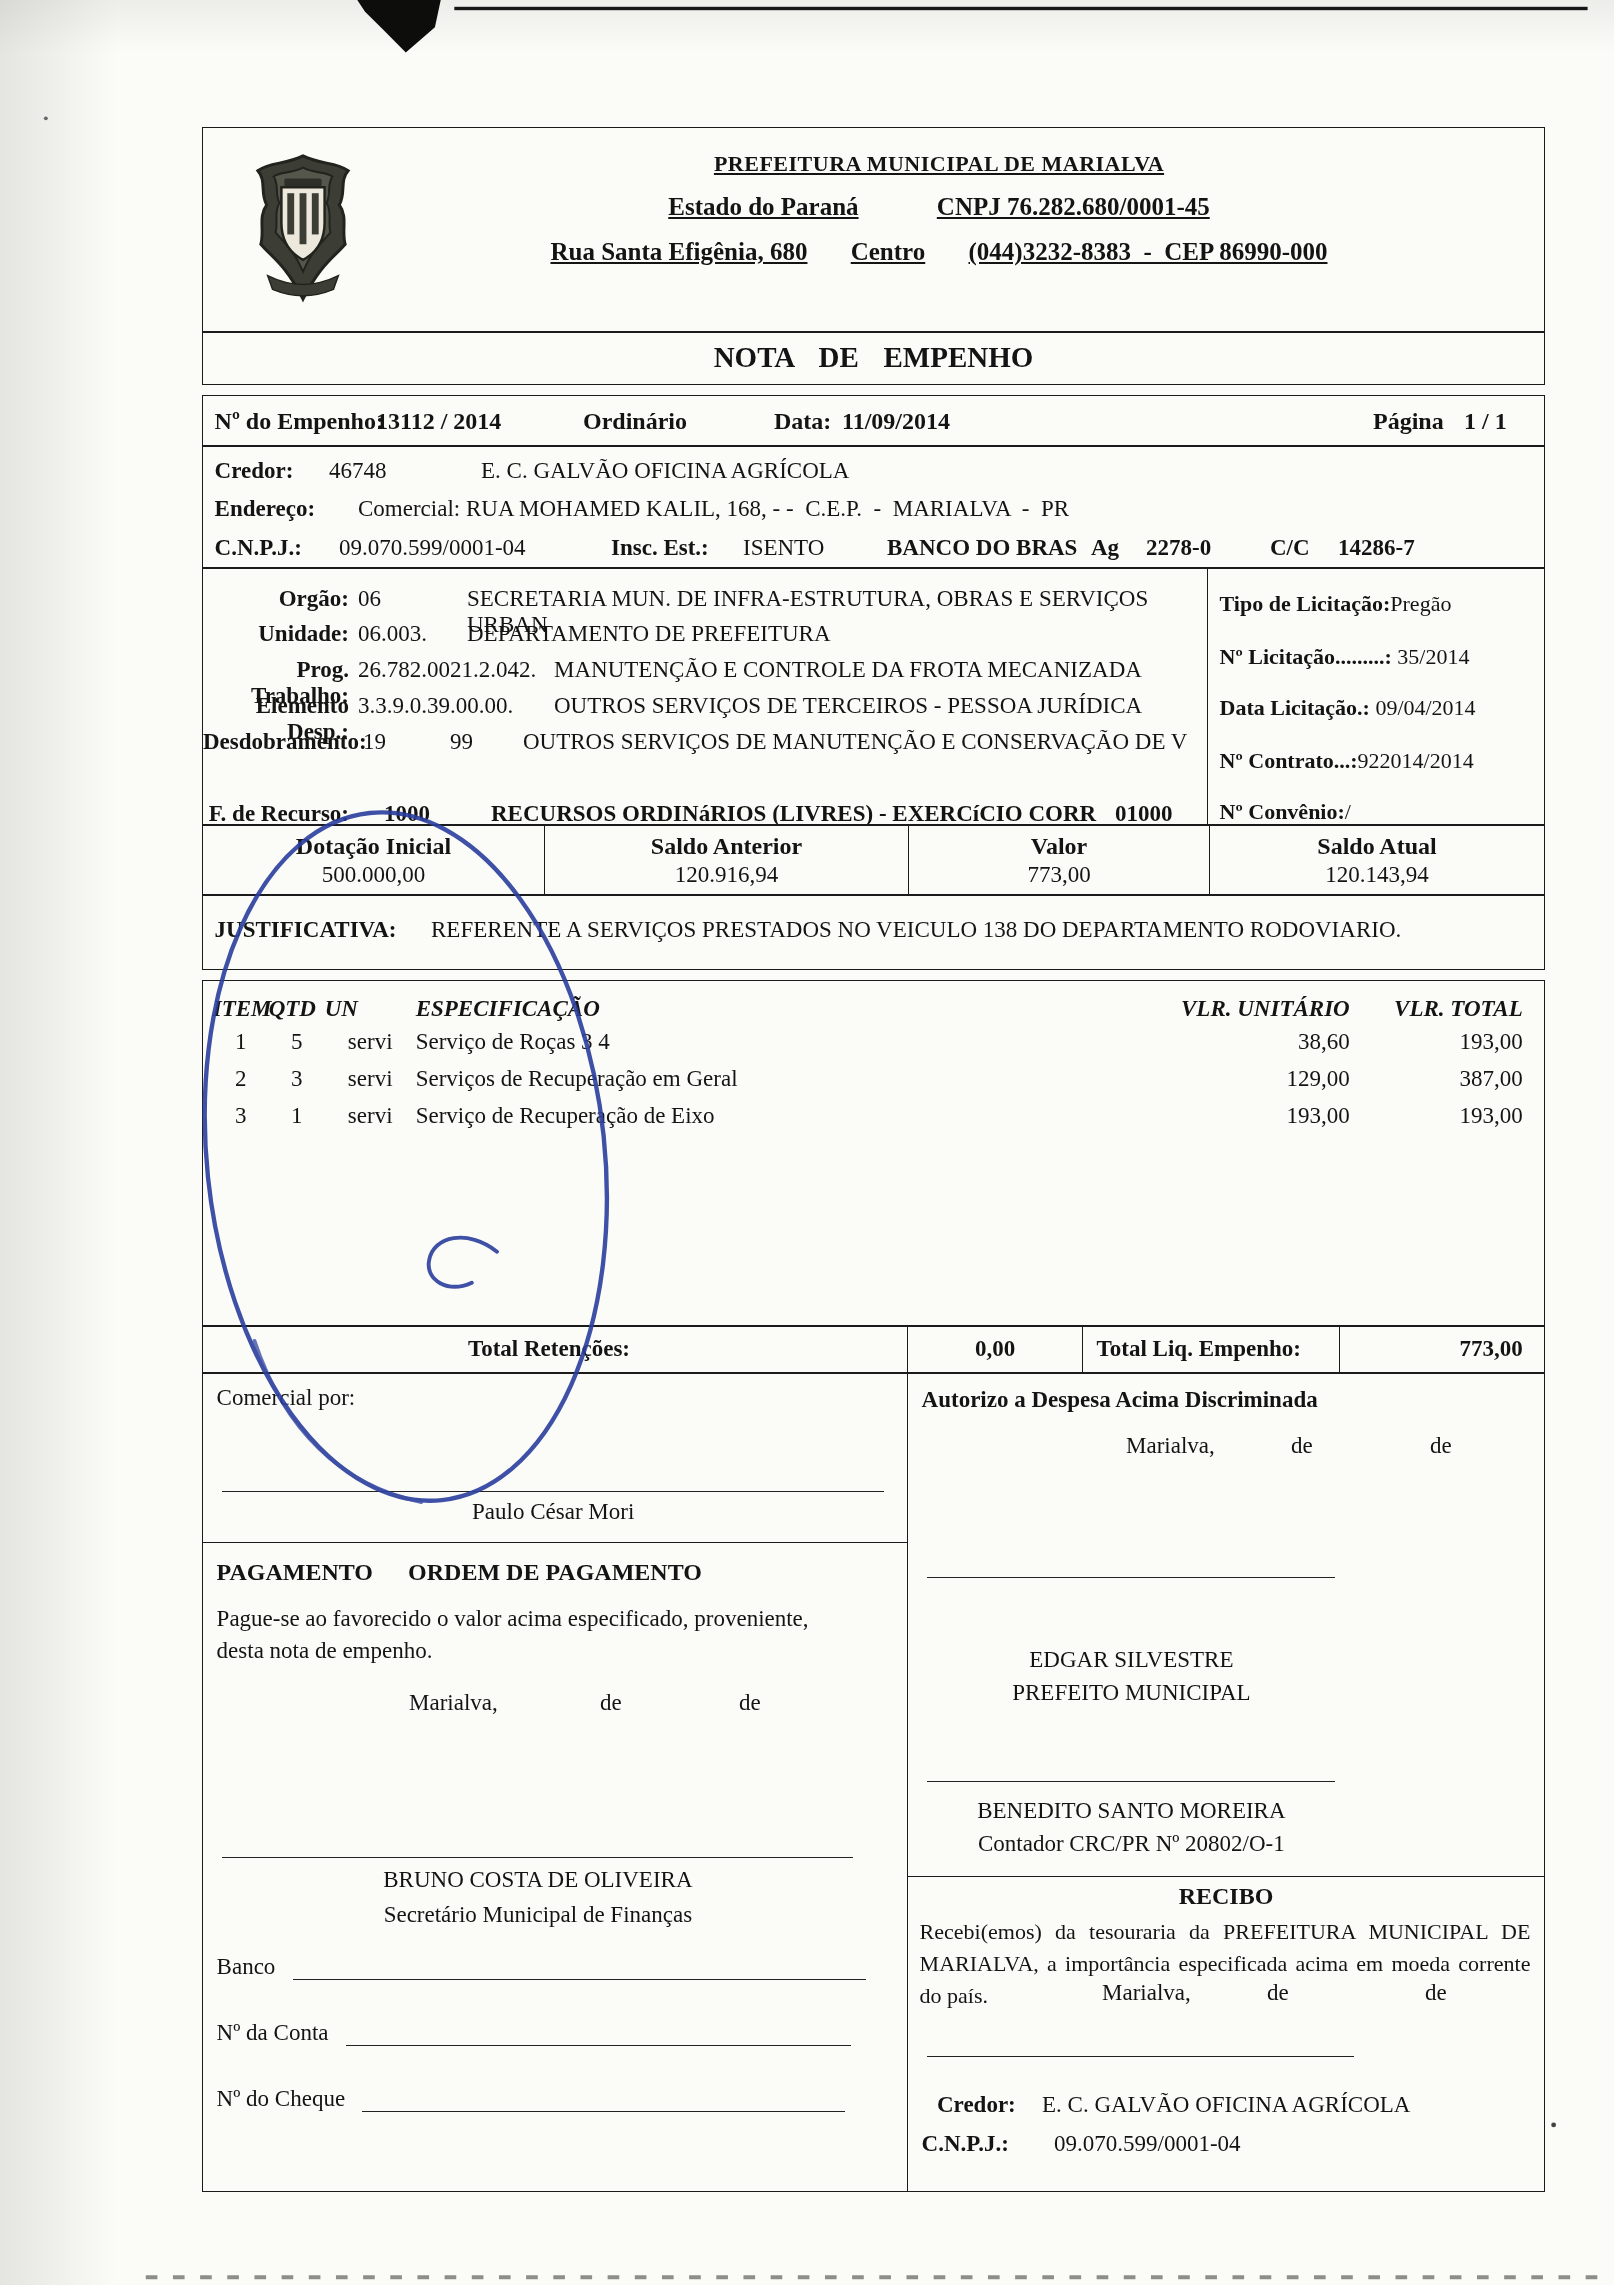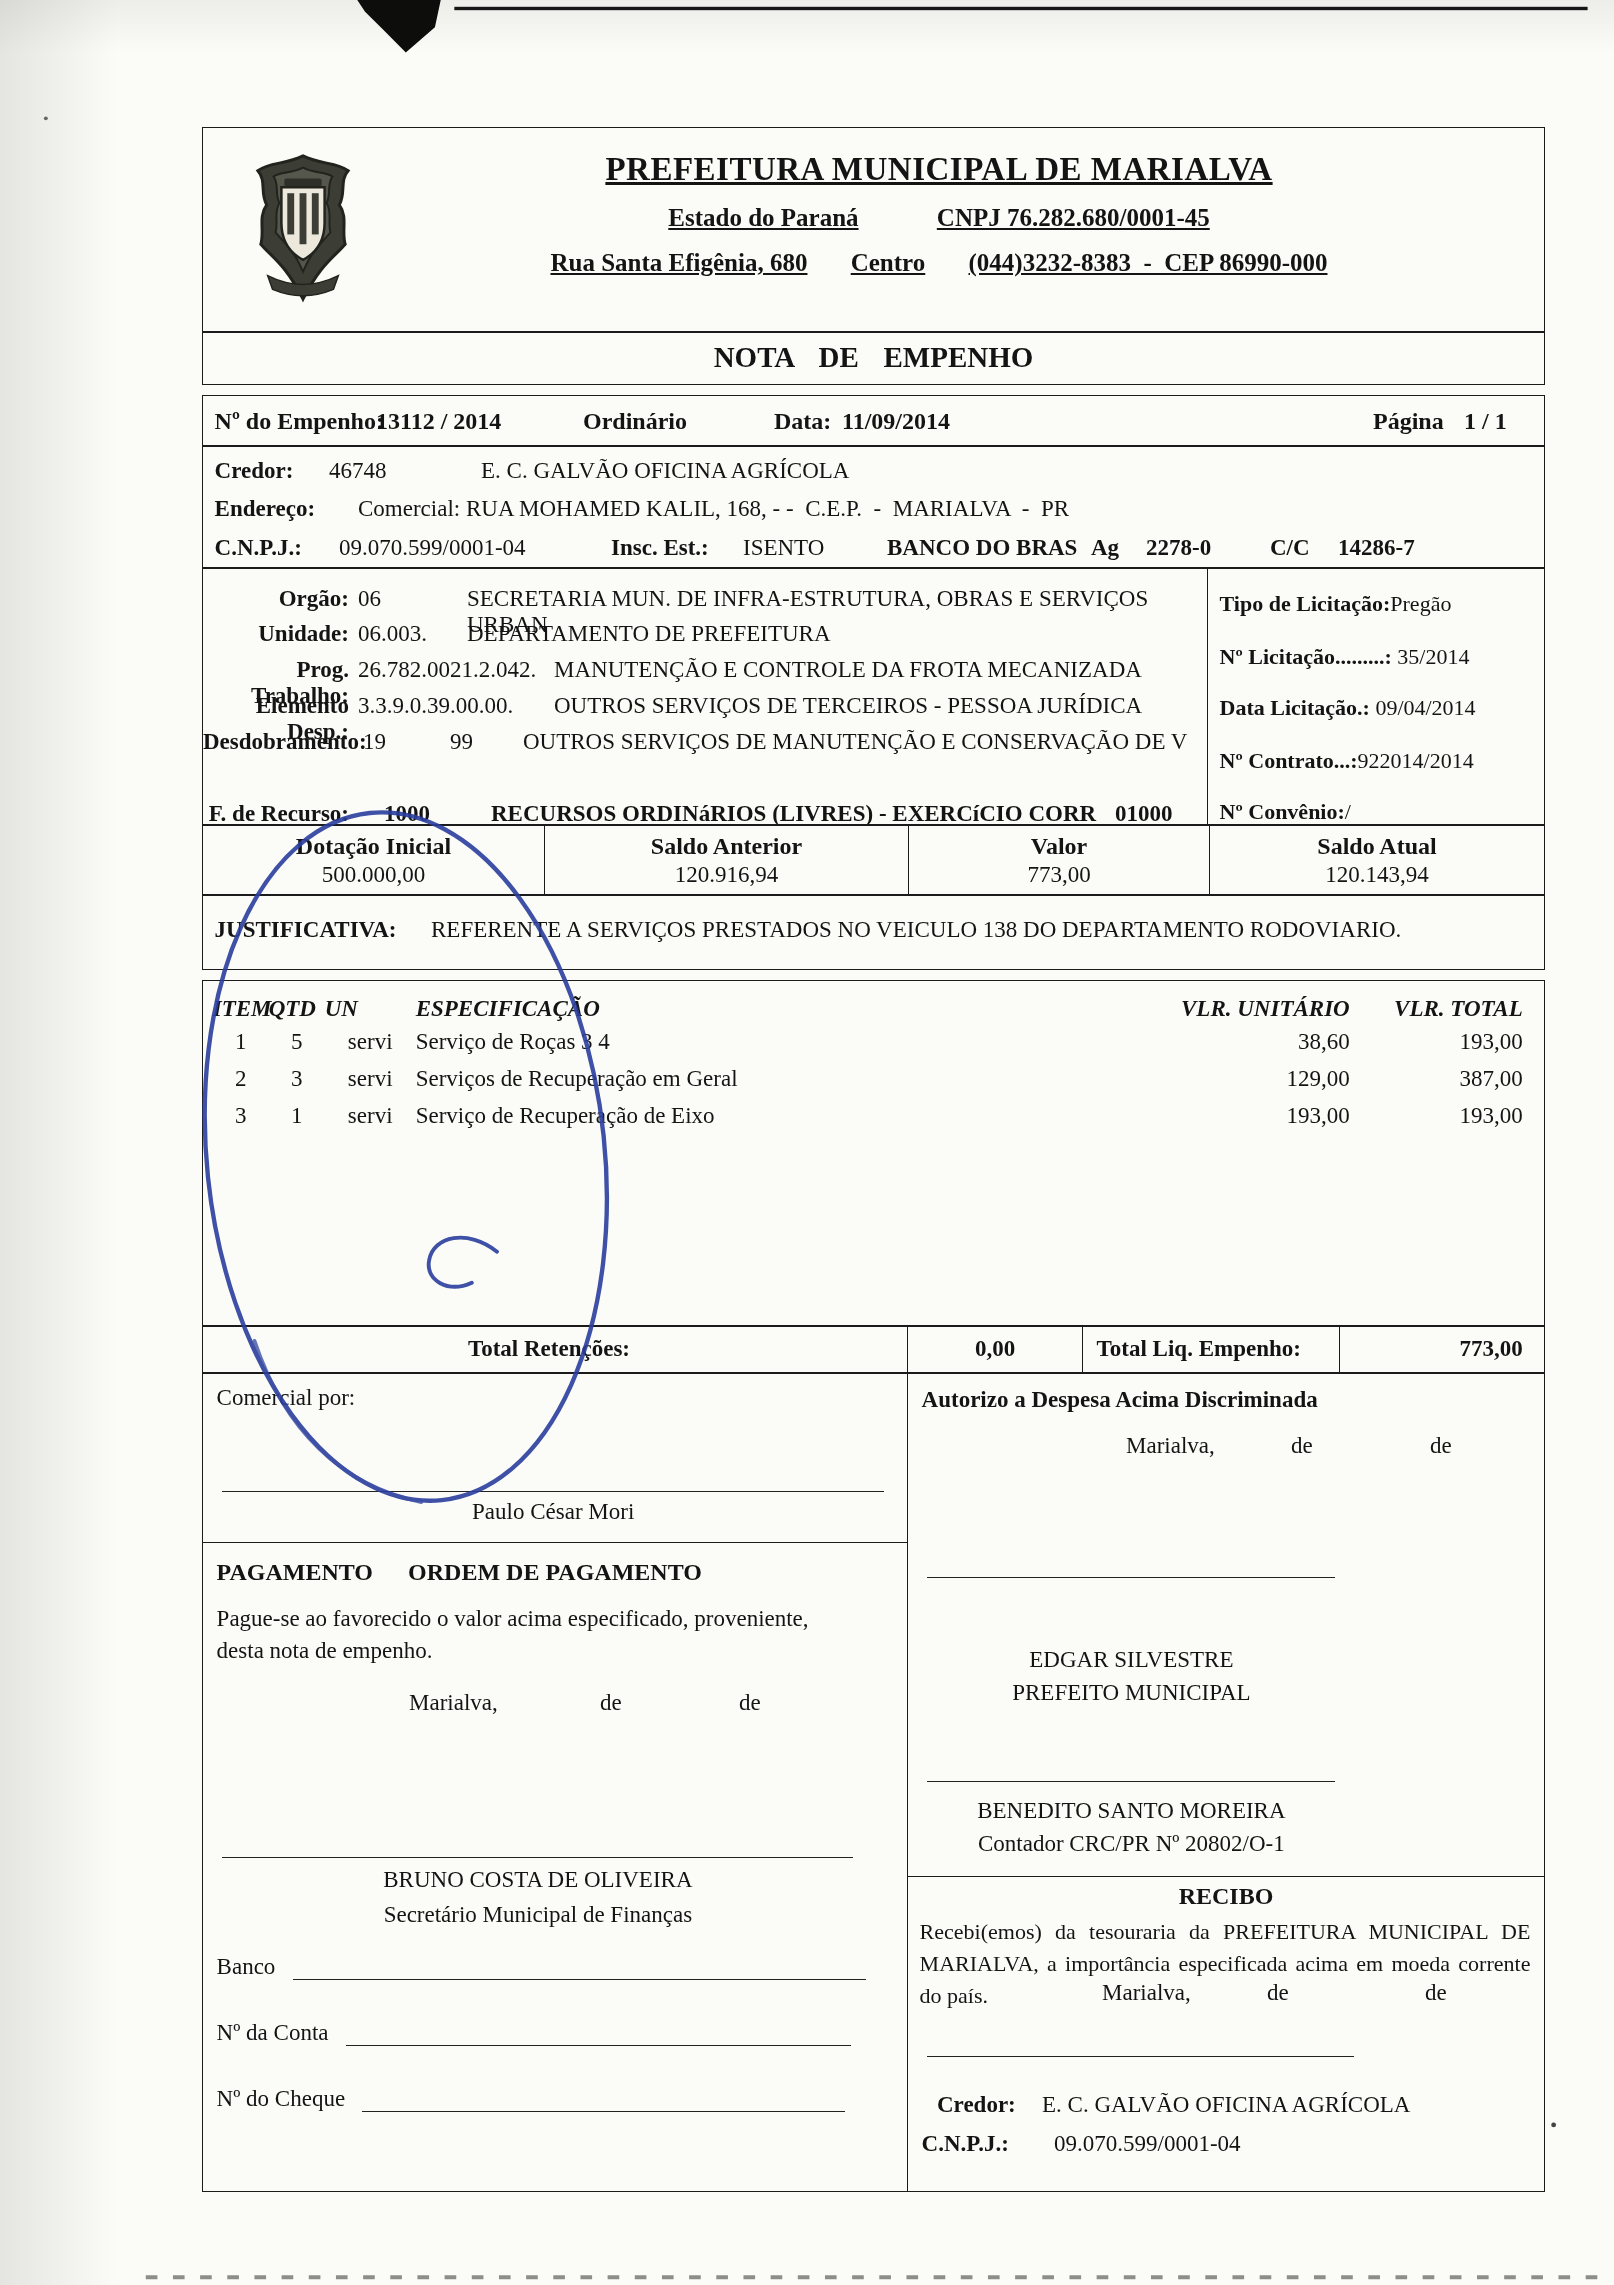--- a/index.html
+++ b/index.html
@@ -10,21 +10,21 @@
   .box{border:1.9px solid #1b1b1b;position:relative;background:transparent}
   .att{margin-top:-1.9px}
   .b{font-weight:700}
   .u{text-decoration:underline}
   .ws{white-space:pre-wrap}
   .abs{position:absolute}
   
   .hdr{height:206px;display:flex}
   .hdr-logo{width:199px;display:flex;align-items:center;justify-content:center}
   .hdr-text{flex:1;text-align:center;padding:23px 68px 0 0}
-  .hdr-title{font-size:33px;letter-spacing:0.5px}
+  .hdr-title{font-size:22px;letter-spacing:0.5px}
   .hdr-line2{margin-top:15.5px;font-size:25px}
   .hdr-line2 .gap{margin-left:72px}
   .hdr-line3{margin-top:17.5px;font-size:25px}
   .hdr-line3 .gap{margin-left:37px}
   .nota-bar{height:54px;text-align:center;font-size:29px;line-height:50px;word-spacing:17.5px}
   .spacer10{height:9.7px}
   
   .emp-row{height:52px;font-size:24px}
   .emp-row span{position:absolute;top:12.6px}
   

